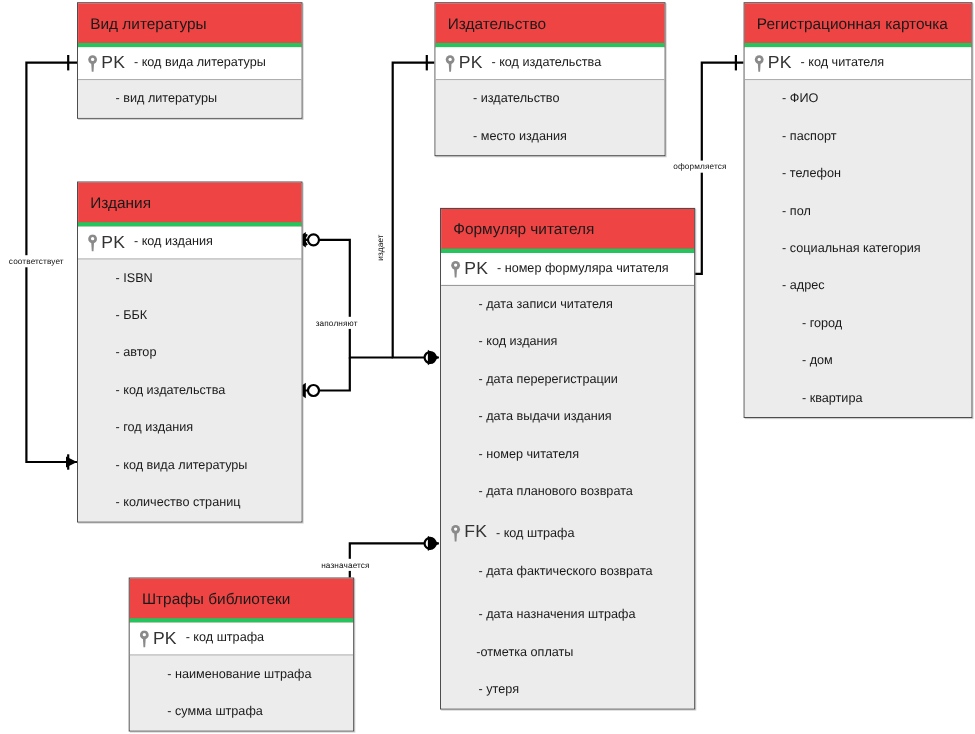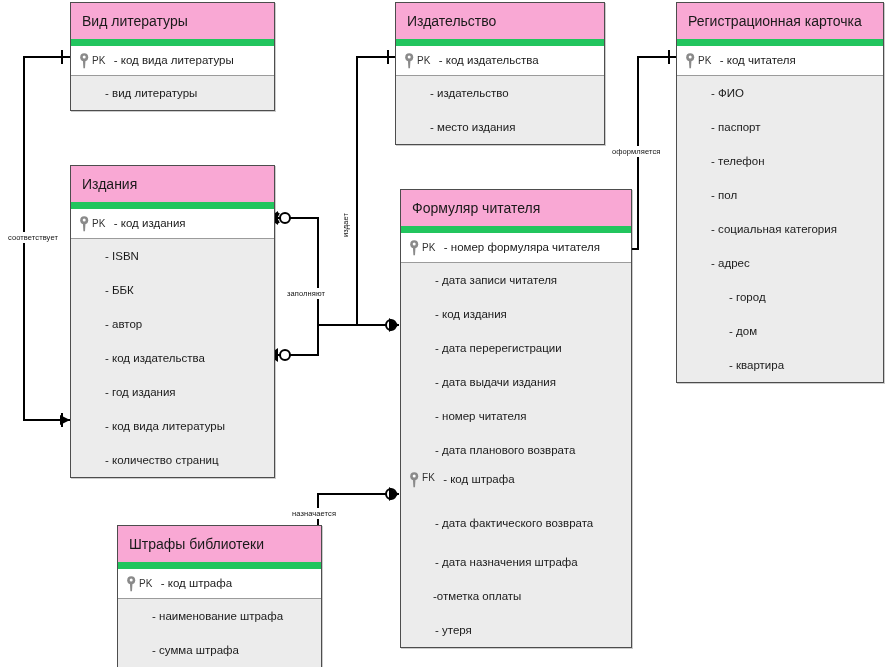--- a/index.html
+++ b/index.html
@@ -33,22 +33,22 @@
     background: #ffffff;
     box-sizing: border-box;
     box-shadow: 1px 1px 0 rgba(0,0,0,0.20);
   }
   .entity-title {
     height: 36px;
     line-height: 36px;
     padding-left: 11px;
     font-size: 14px;
     color: #1a1a1a;
-    border-bottom: 7px solid #22c55e;
-    background: #f9a8d4;
+    border-bottom: 4px solid #22c55e;
+    background: #ef4444;
     white-space: nowrap;
     overflow: hidden;
   }
   .pk-zone {
     background: #ffffff;
     border-bottom: 1px solid #9b9b9b;
   }
   .attr-zone {
     background: #ececec;
   }
@@ -71,32 +71,32 @@
   .row-attr.indent2 {
     padding-left: 52px;
   }
   .row-attr.tight {
     padding-left: 32px;
   }
   .row-fk {
     min-height: 34px;
     padding: 5px 6px 5px 8px;
     display: flex;
-    align-items: flex-start;
+    align-items: flex-end;
   }
   .keyicon {
     width: 11px;
     height: 16px;
     flex: 0 0 11px;
     margin-right: 2px;
     position: relative;
   }
   .keyicon svg { display: block; }
   .keylabel {
-    font-size: 10px;
+    font-size: 16px;
     color: #333333;
     letter-spacing: 0.2px;
     flex: 0 0 auto;
     margin-right: 8px;
   }
   .rowtext {
     flex: 1 1 auto;
     line-height: 15px;
   }
   .rowtext.two-line { white-space: normal; }

